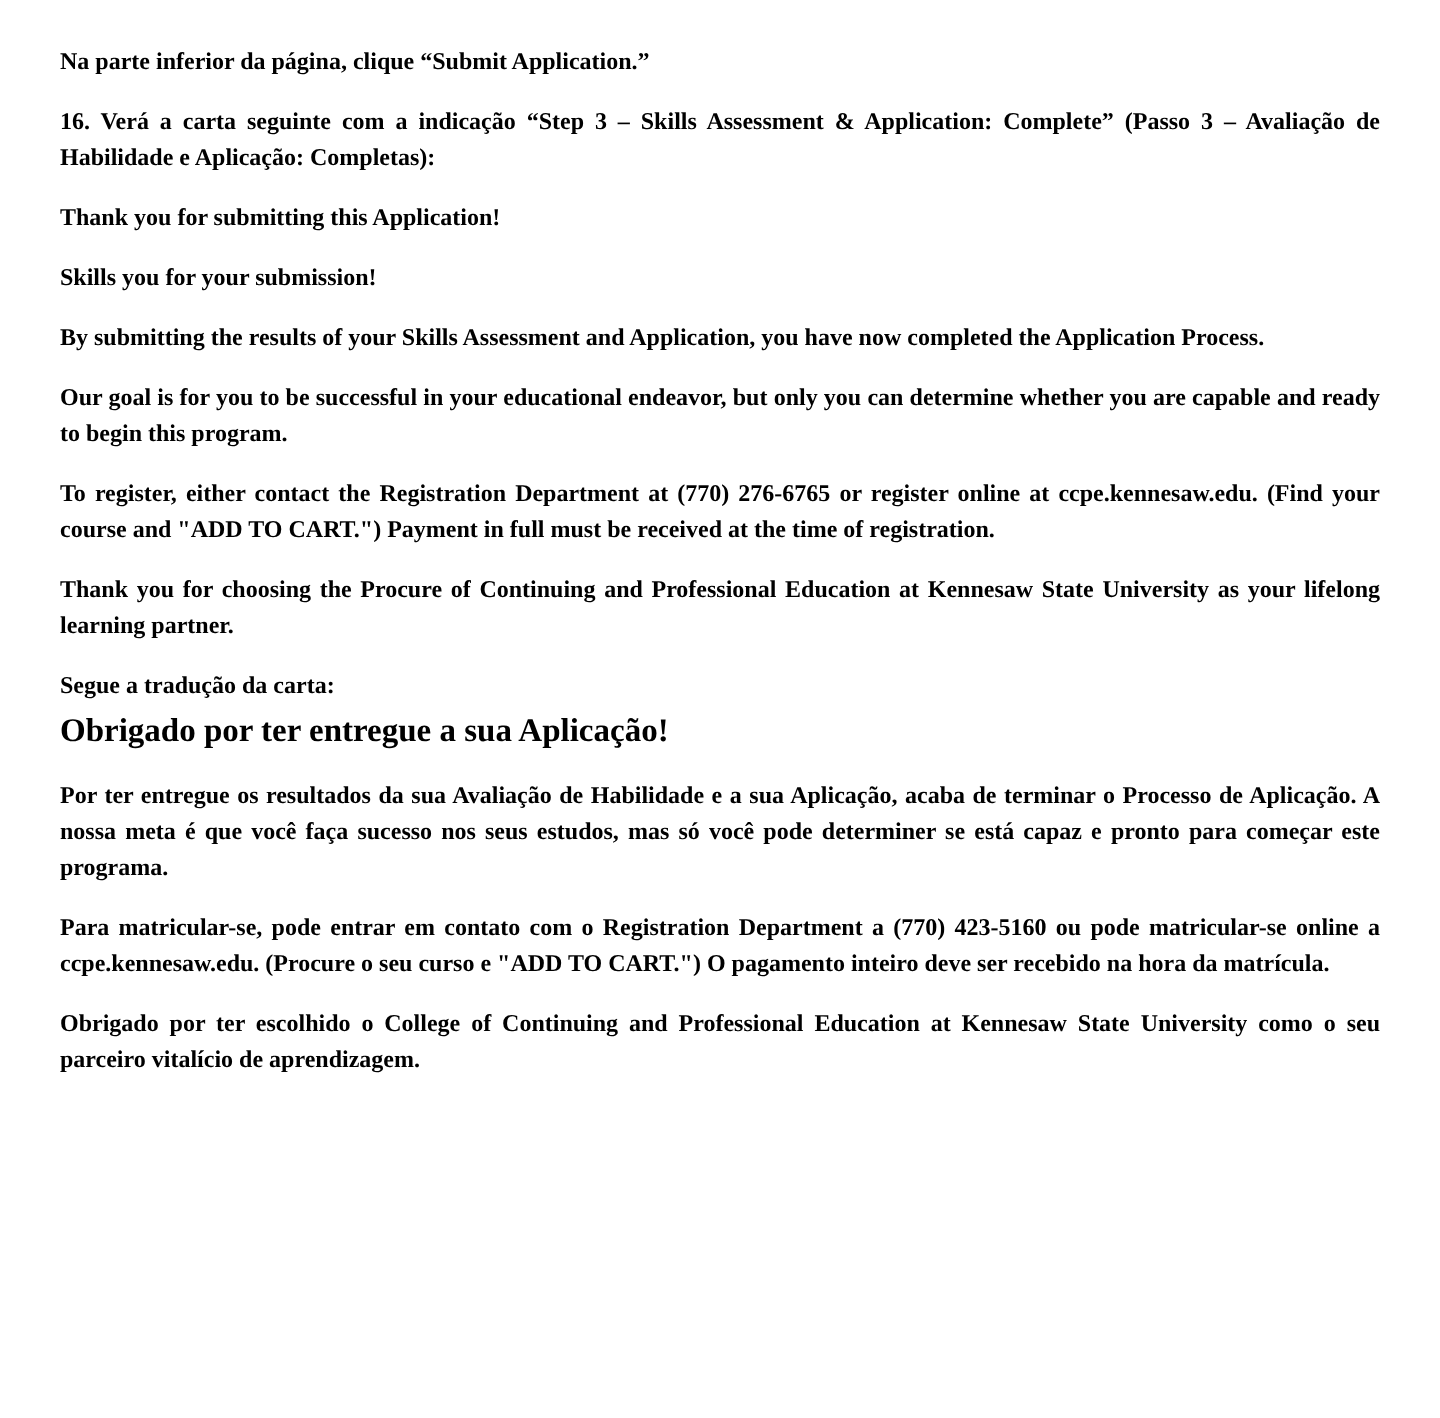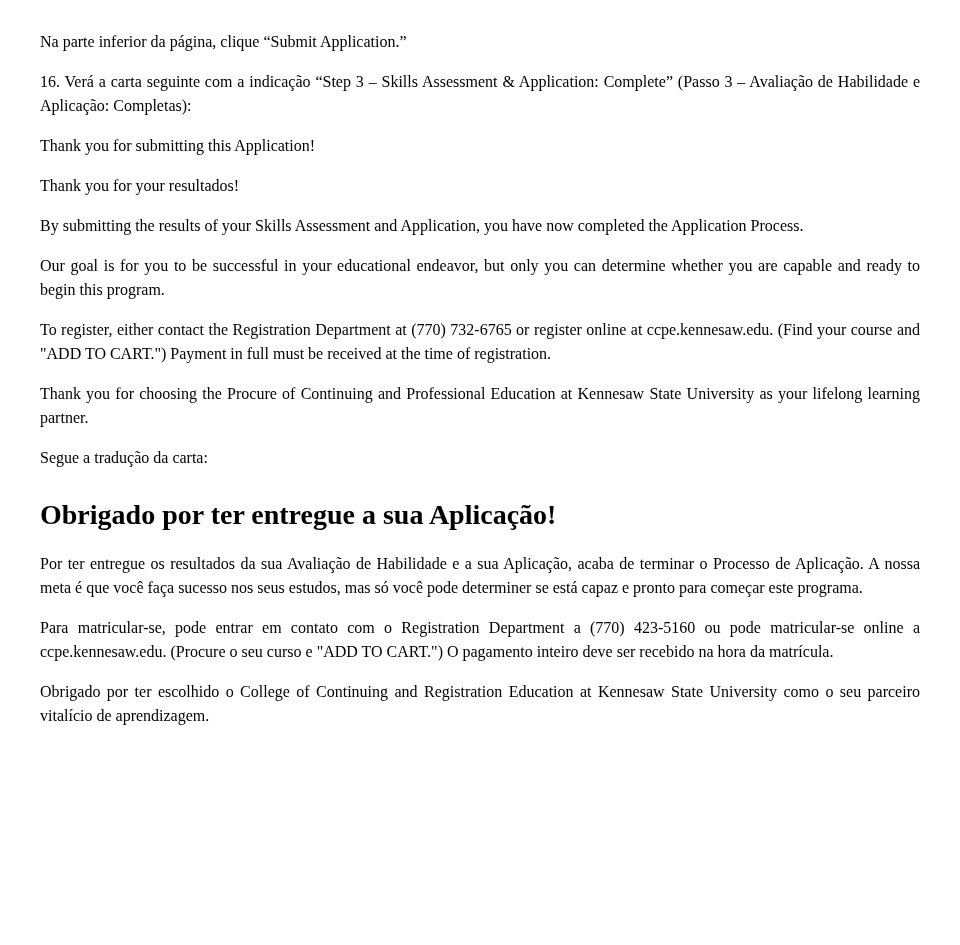--- a/index.html
+++ b/index.html
@@ -12,38 +12,39 @@
       font-size: 16px;
       line-height: 1.5;
       color: #000;
       background: #fff;
       padding: 30px 40px;
       max-width: 960px;
     }
     .paragraph {
       margin-bottom: 16px;
       text-align: justify;
+      font-weight: bold;
     }
     .heading-bold {
-      font-size: 28px;
+      font-size: 22px;
       font-weight: bold;
       margin-bottom: 16px;
     }
     .section-label {
-      margin-bottom: 24px;
+      margin-bottom: 0;
     }
   </style>
 </head>
 <body>
 
 <p class="paragraph">Na parte inferior da página, clique “Submit Application.”</p>
 <p class="paragraph">16. Verá a carta seguinte com a indicação “Step 3 – Skills Assessment &amp; Application: Complete” (Passo 3 – Avaliação de Habilidade e Aplicação: Completas):</p>
 <p class="paragraph">Thank you for submitting this Application!</p>
-<p class="paragraph">Thank you for your resultados!</p>
+<p class="paragraph">Skills you for your submission!</p>
 <p class="paragraph">By submitting the results of your Skills Assessment and Application, you have now completed the Application Process.</p>
 <p class="paragraph">Our goal is for you to be successful in your educational endeavor, but only you can determine whether you are capable and ready to begin this program.</p>
-<p class="paragraph">To register, either contact the Registration Department at (770) 732-6765 or register online at ccpe.kennesaw.edu. (Find your course and "ADD TO CART.") Payment in full must be received at the time of registration.</p>
+<p class="paragraph">To register, either contact the Registration Department at (770) 276-6765 or register online at ccpe.kennesaw.edu. (Find your course and "ADD TO CART.") Payment in full must be received at the time of registration.</p>
 <p class="paragraph">Thank you for choosing the Procure of Continuing and Professional Education at Kennesaw State University as your lifelong learning partner.</p>
 <p class="paragraph section-label">Segue a tradução da carta:</p>
 <p class="heading-bold">Obrigado por ter entregue a sua Aplicação!</p>
 <p class="paragraph">Por ter entregue os resultados da sua Avaliação de Habilidade e a sua Aplicação, acaba de terminar o Processo de Aplicação. A nossa meta é que você faça sucesso nos seus estudos, mas só você pode determiner se está capaz e pronto para começar este programa.</p>
 <p class="paragraph">Para matricular-se, pode entrar em contato com o Registration Department a (770) 423-5160 ou pode matricular-se online a ccpe.kennesaw.edu. (Procure o seu curso e "ADD TO CART.") O pagamento inteiro deve ser recebido na hora da matrícula.</p>
-<p class="paragraph">Obrigado por ter escolhido o College of Continuing and Registration Education at Kennesaw State University como o seu parceiro vitalício de aprendizagem.</p>
+<p class="paragraph">Obrigado por ter escolhido o College of Continuing and Professional Education at Kennesaw State University como o seu parceiro vitalício de aprendizagem.</p>
 
 </body></html>

